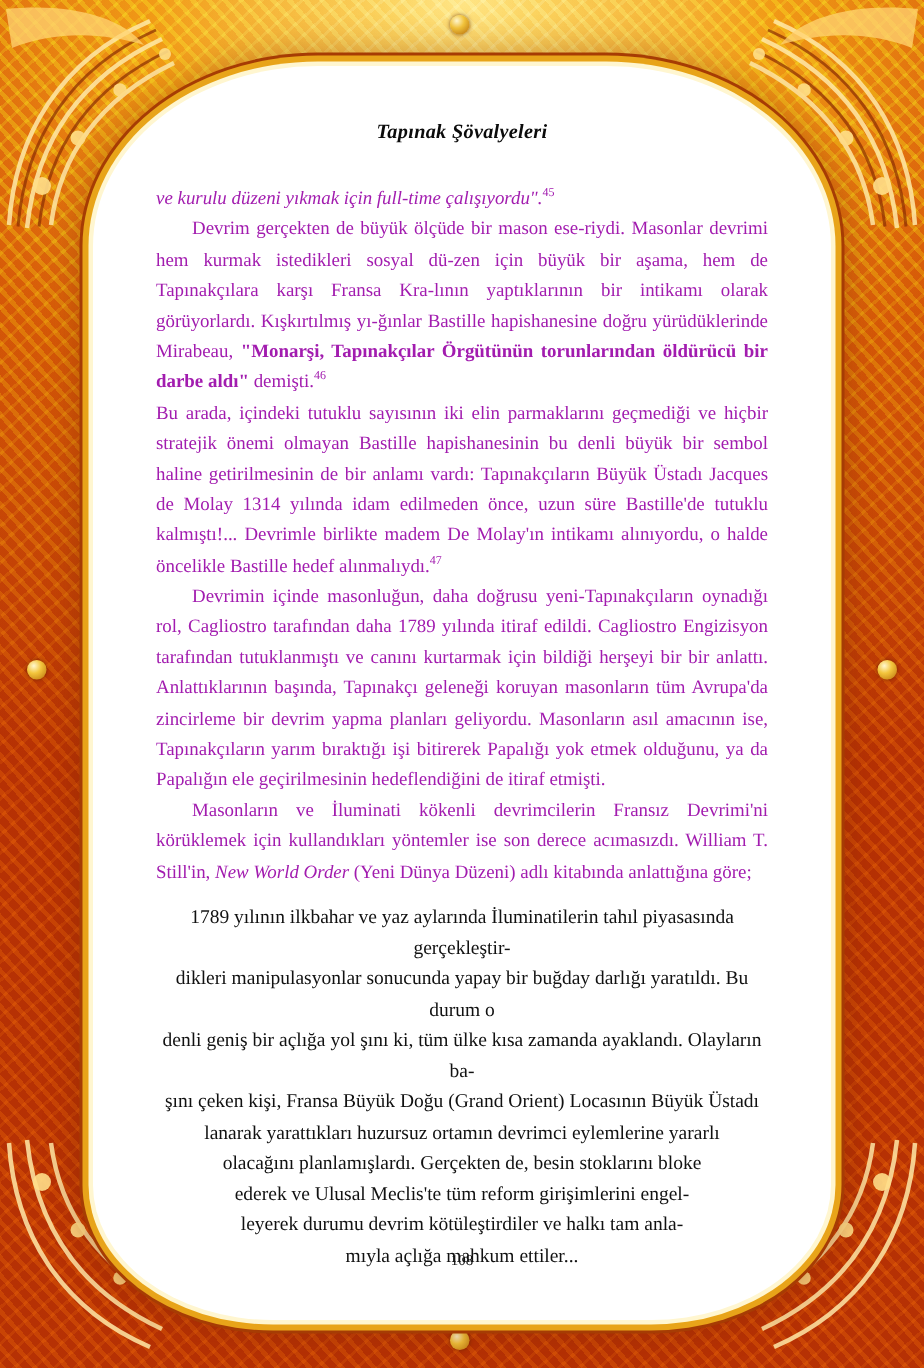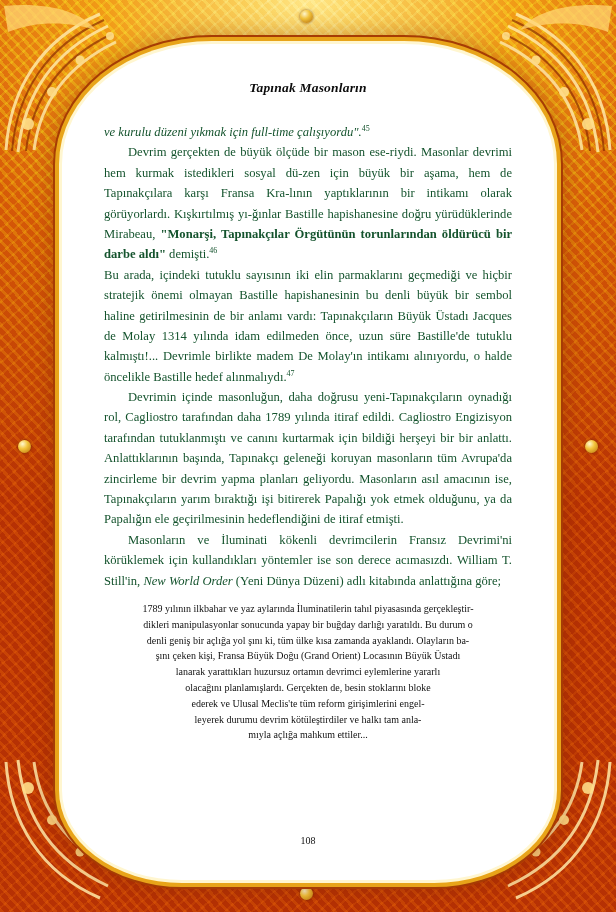--- a/index.html
+++ b/index.html
@@ -87,41 +87,41 @@
     font-size: 13.5px;
     color: #0b0b0b;
     margin-top: 36px;
     letter-spacing: 0.2px;
   }
 
   .body-text {
     margin: 26px 42px 0 42px;
     font-size: 12.6px;
     line-height: 1.62;
-    color: #14532d;
+    color: #a21caf;
     text-align: justify;
     text-justify: inter-word;
   }
   .body-text p {
     margin: 0 0 0 0;
     text-indent: 24px;
   }
   .body-text p.noindent { text-indent: 0; }
   .body-text i { font-style: italic; }
   .body-text b { font-weight: bold; }
   sup {
     font-size: 8px;
     vertical-align: super;
     line-height: 0;
   }
 
   
   .quote-block {
     margin: 10px 46px 0 46px;
-    font-size: 10px;
+    font-size: 13px;
     line-height: 1.58;
     color: #111;
     text-align: center;
   }
   .quote-block .ql {
     display: block;
     margin: 0 auto;
   }
 
   .folio {
@@ -222,21 +222,21 @@
   </div>
 
   <div class="jewel" style="left:300px; top:10px;"></div>
   <div class="jewel" style="left:18px; top:440px;"></div>
   <div class="jewel" style="right:18px; top:440px;"></div>
   <div class="jewel" style="left:300px; bottom:12px;"></div>
 
   <div class="arch">
     <div class="content">
 
-      <div class="doc-title">Tapınak Masonların</div>
+      <div class="doc-title">Tapınak Şövalyeleri</div>
 
       <div class="body-text">
         <p class="noindent"><i>ve kurulu düzeni yıkmak için full-time çalışıyordu".</i><sup>45</sup></p>
         <p>Devrim gerçekten de büyük ölçüde bir mason ese-riydi. Masonlar devrimi hem kurmak istedikleri sosyal dü-zen için büyük bir aşama, hem de Tapınakçılara karşı Fransa Kra-lının yaptıklarının bir intikamı olarak görüyorlardı. Kışkırtılmış yı-ğınlar Bastille hapishanesine doğru yürüdüklerinde Mirabeau, <b>"Monarşi, Tapınakçılar Örgütünün torunlarından öldürücü bir darbe aldı"</b> demişti.<sup>46</sup></p>
         <p class="noindent">Bu arada, içindeki tutuklu sayısının iki elin parmaklarını geçmediği ve hiçbir stratejik önemi olmayan Bastille hapishanesinin bu denli büyük bir sembol haline getirilmesinin de bir anlamı vardı: Tapınakçıların Büyük Üstadı Jacques de Molay 1314 yılında idam edilmeden önce, uzun süre Bastille'de tutuklu kalmıştı!... Devrimle birlikte madem De Molay'ın intikamı alınıyordu, o halde öncelikle Bastille hedef alınmalıydı.<sup>47</sup></p>
         <p>Devrimin içinde masonluğun, daha doğrusu yeni-Tapınakçıların oynadığı rol, Cagliostro tarafından daha 1789 yılında itiraf edildi. Cagliostro Engizisyon tarafından tutuklanmıştı ve canını kurtarmak için bildiği herşeyi bir bir anlattı. Anlattıklarının başında, Tapınakçı geleneği koruyan masonların tüm Avrupa'da zincirleme bir devrim yapma planları geliyordu. Masonların asıl amacının ise, Tapınakçıların yarım bıraktığı işi bitirerek Papalığı yok etmek olduğunu, ya da Papalığın ele geçirilmesinin hedeflendiğini de itiraf etmişti.</p>
         <p>Masonların ve İluminati kökenli devrimcilerin Fransız Devrimi'ni körüklemek için kullandıkları yöntemler ise son derece acımasızdı. William T. Still'in, <i>New World Order</i> (Yeni Dünya Düzeni) adlı kitabında anlattığına göre;</p>
       </div>
 
       <div class="quote-block">

